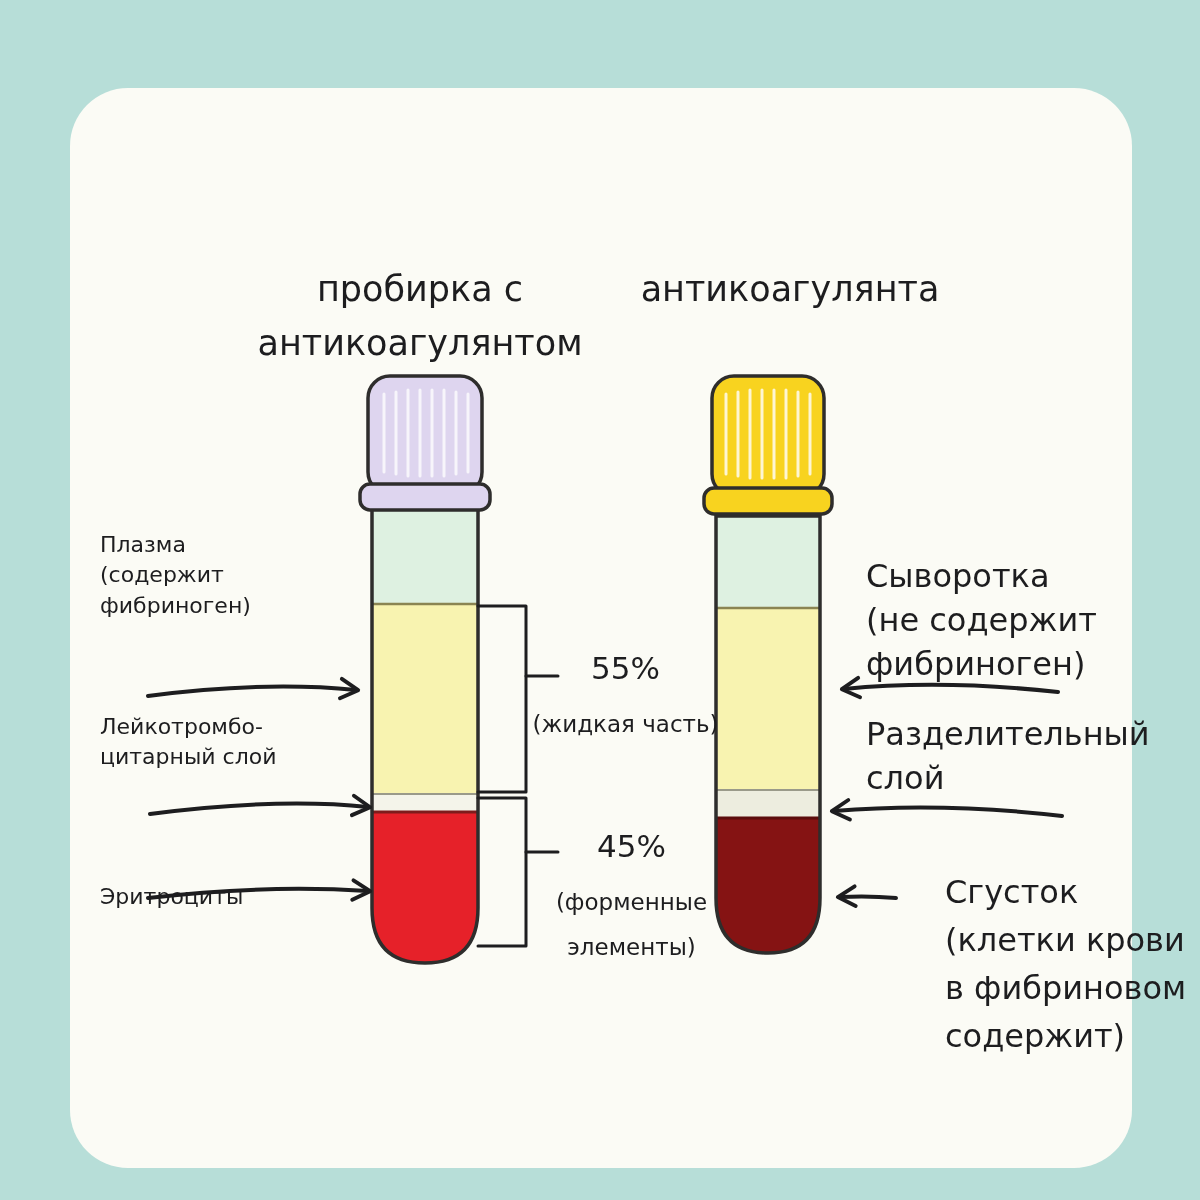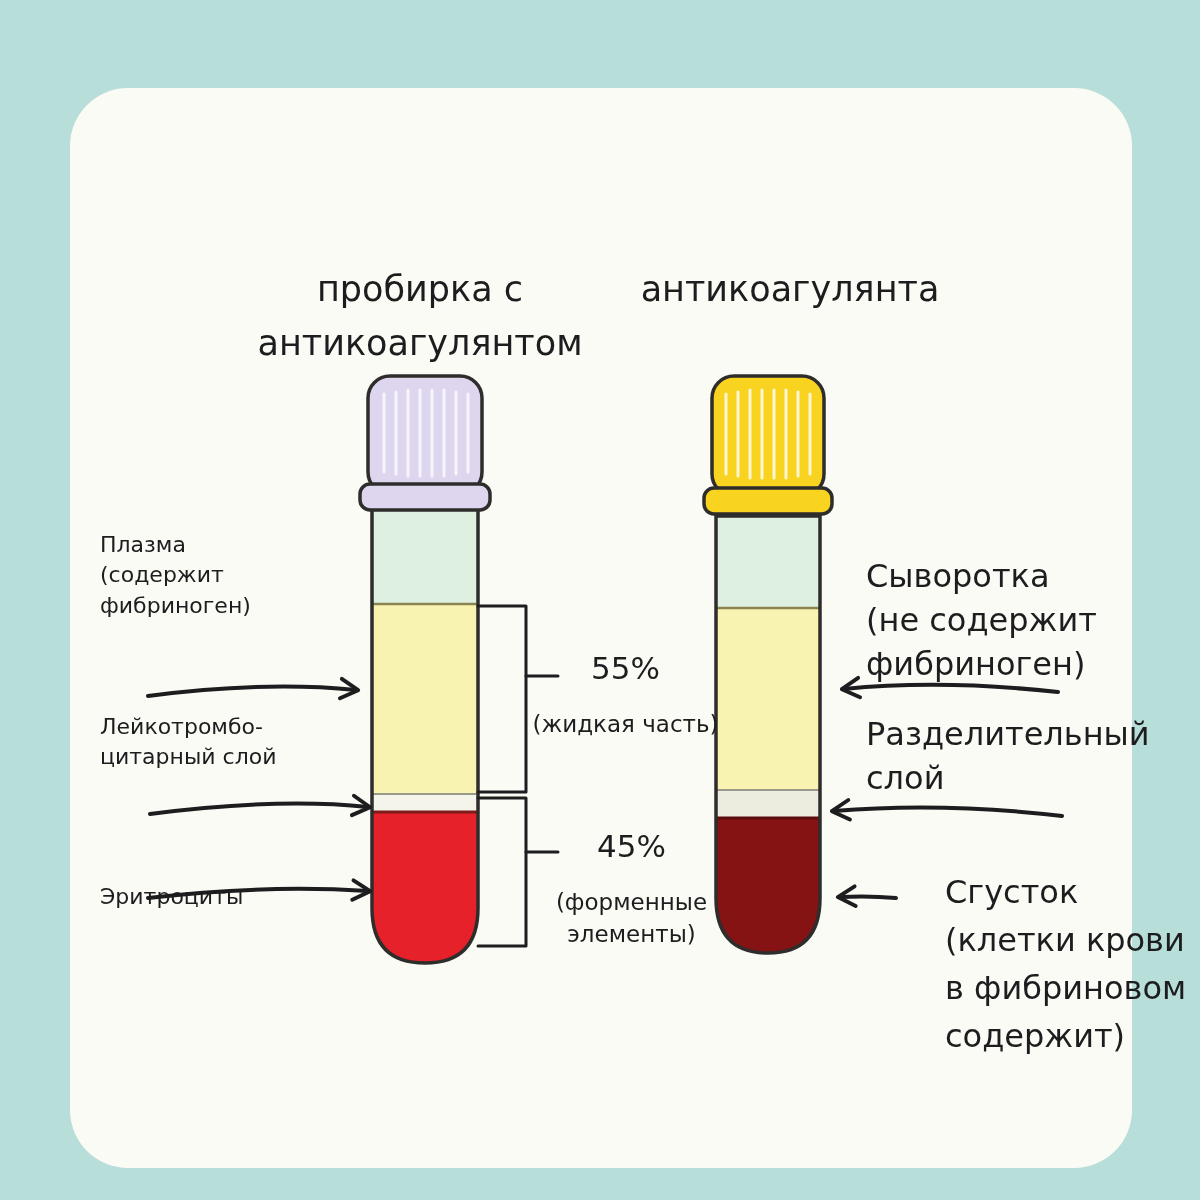--- a/index.html
+++ b/index.html
@@ -151,21 +151,21 @@
     <div>Эритроциты</div>
   </div>
 
   <div class="pct-block" style="left:528px;top:650px;width:195px;">
     <div class="pct">55%</div>
     <div class="pct-note">(жидкая часть)</div>
   </div>
   <div class="pct-block" style="left:528px;top:828px;width:195px;padding-left:12px;">
     <div class="pct">45%</div>
     <div class="pct-note">(форменные</div>
-    <div class="pct-note" style="margin-top:2px;">элементы)</div>
+    <div class="pct-note" style="margin-top:15px;">элементы)</div>
   </div>
 
   <div class="label right-col" style="top:554px;">
     <div>Сыворотка</div>
     <div>(не содержит</div>
     <div>фибриноген)</div>
   </div>
   <div class="label right-col" style="top:712px;">
     <div>Разделительный</div>
     <div>слой</div>

